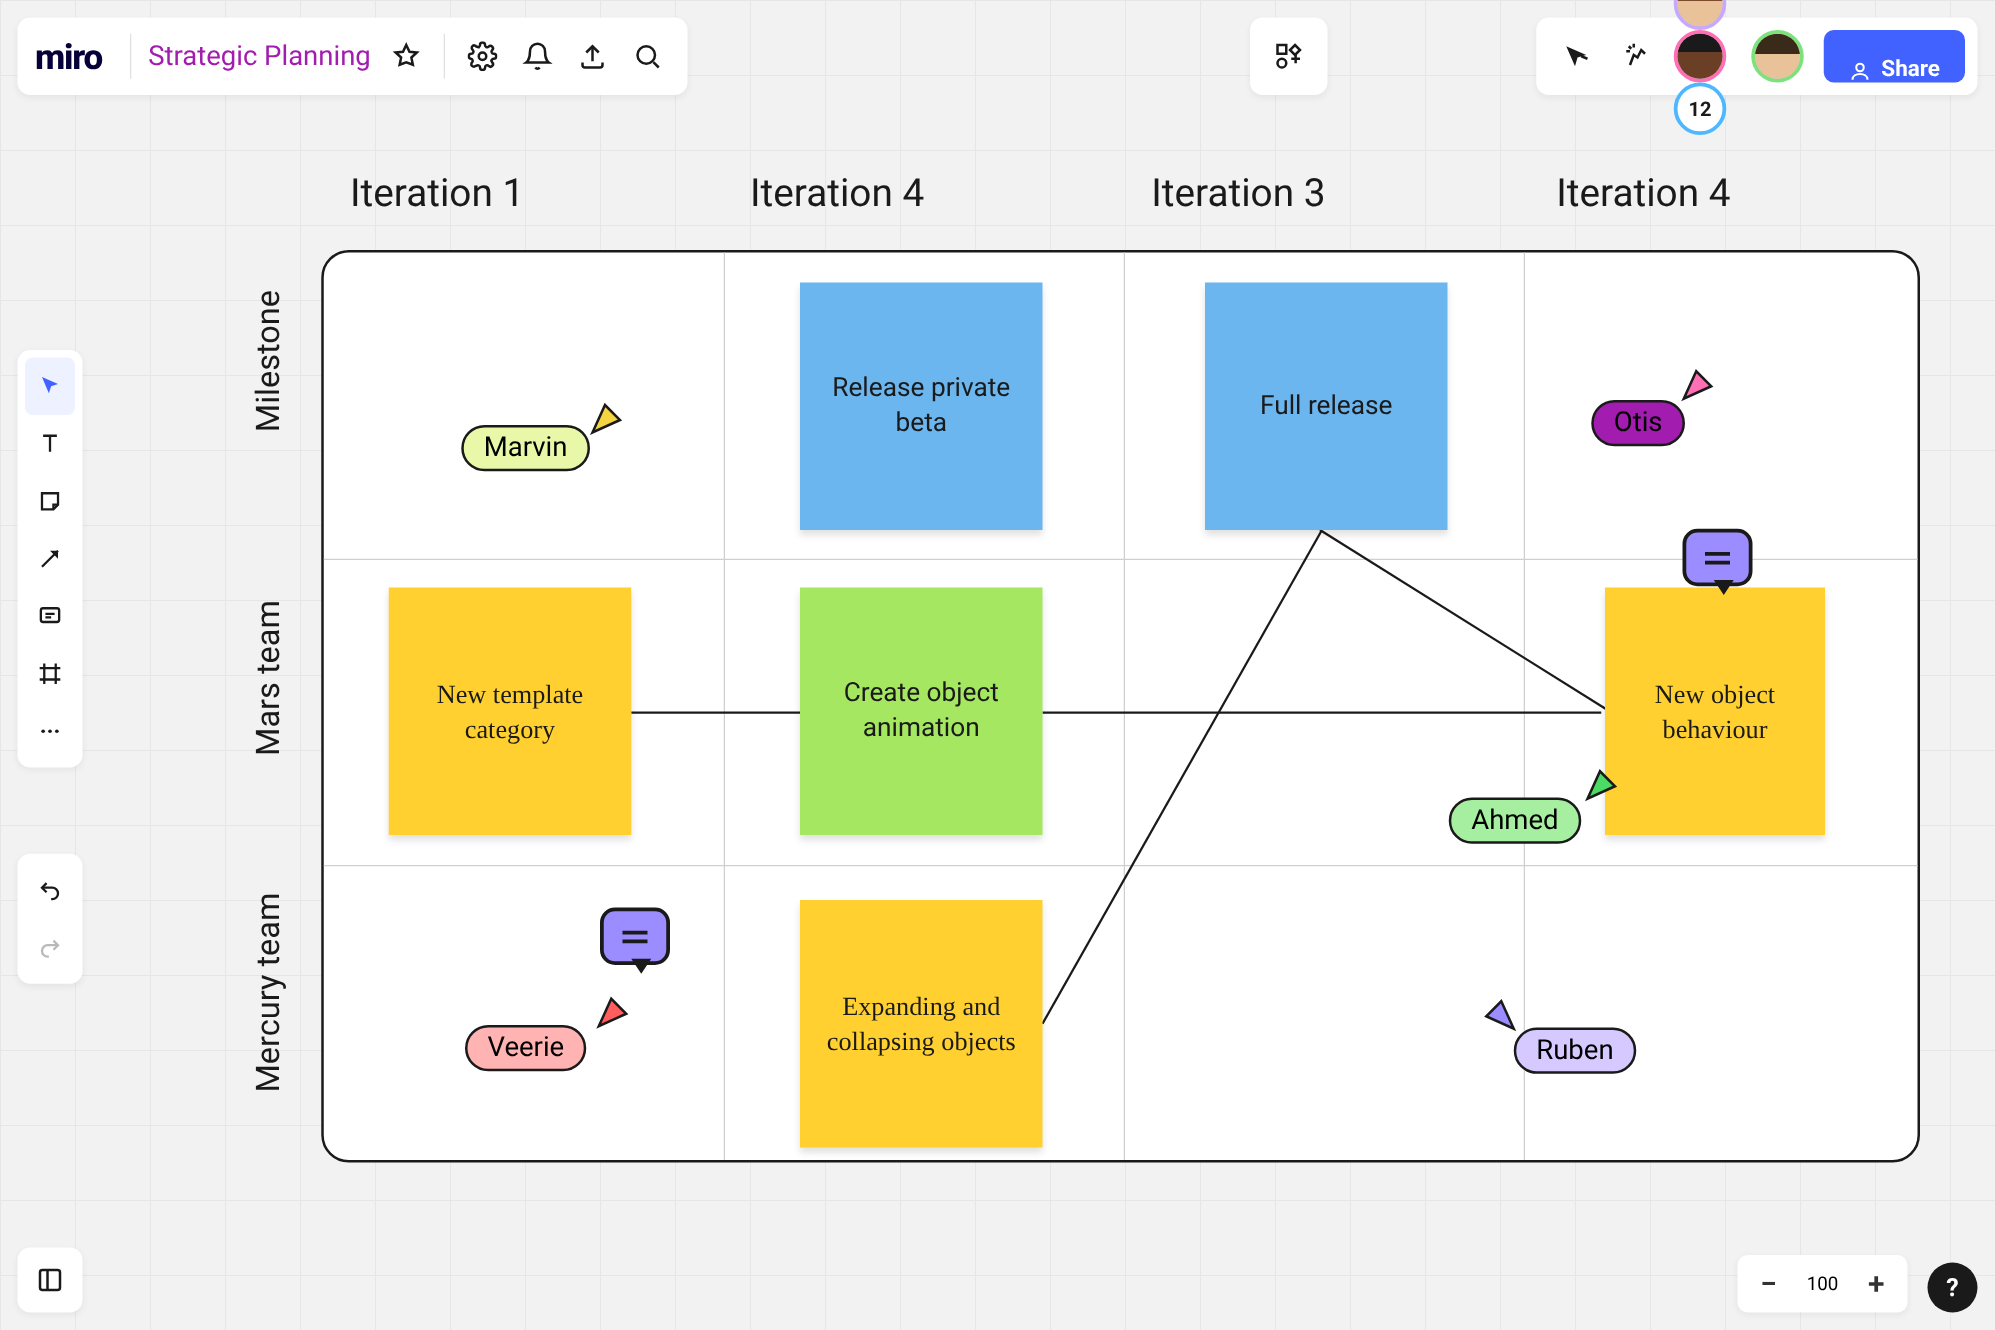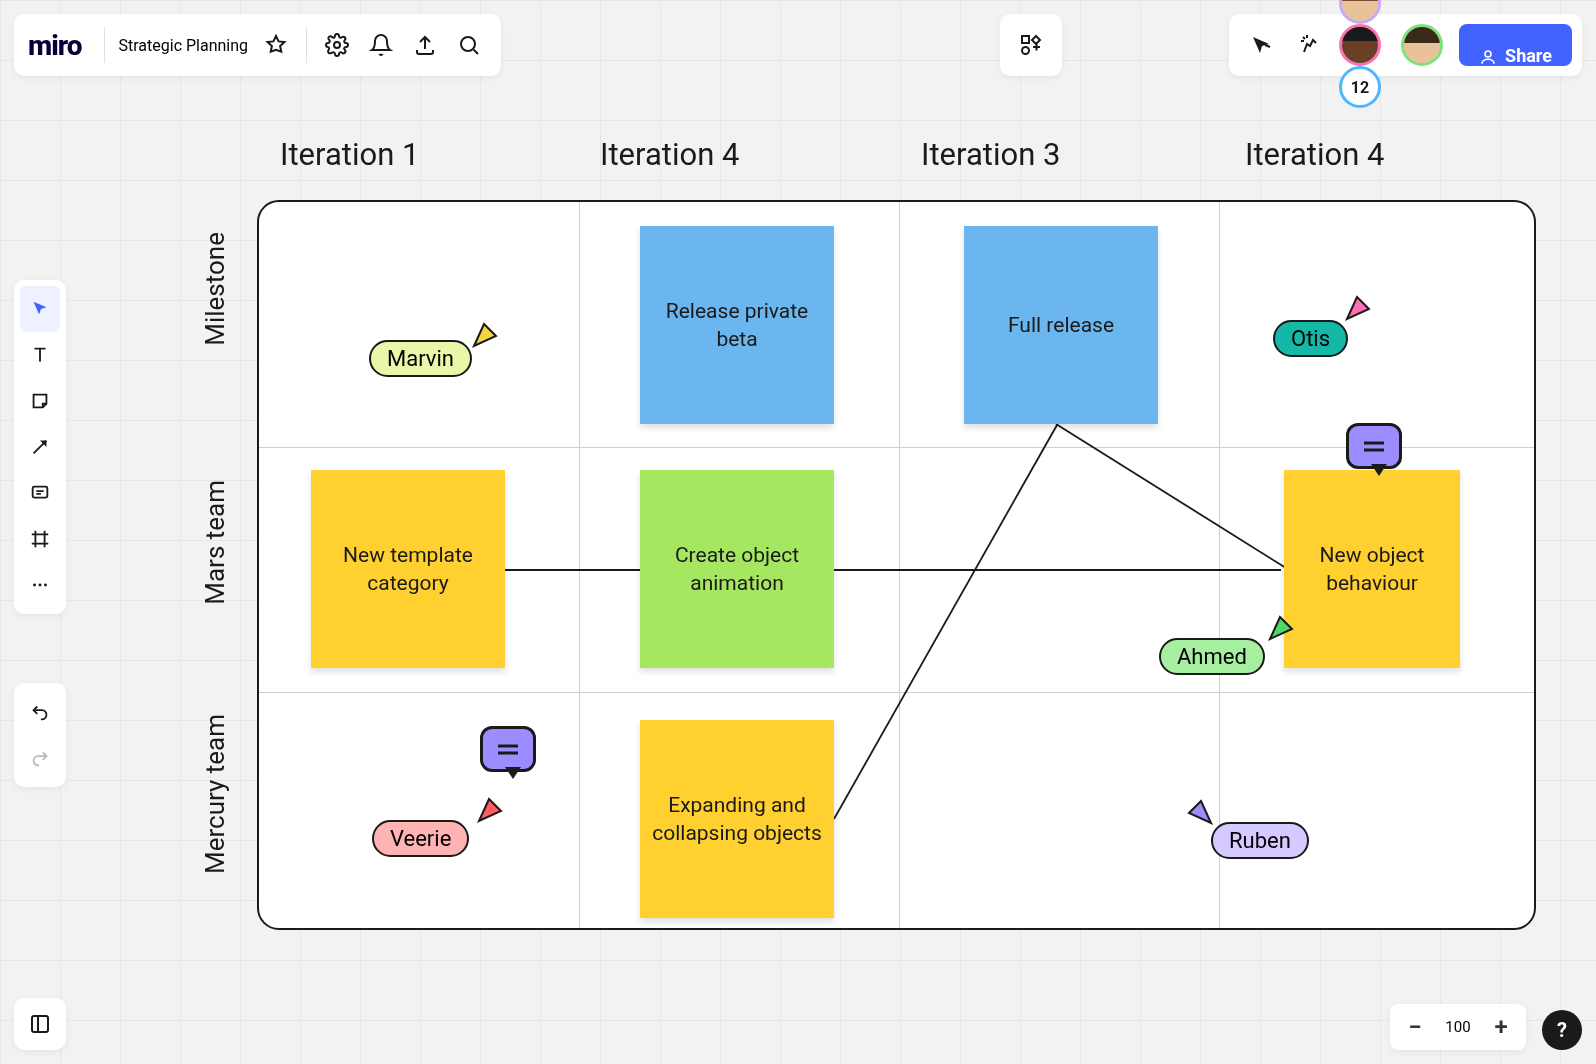--- a/index.html
+++ b/index.html
@@ -18,21 +18,21 @@
   
   .topbar-left {
     position: absolute; top: 14px; left: 14px;
     height: 62px; background: #fff; border-radius: 10px;
     display: flex; align-items: center; padding: 0 10px;
     box-shadow: 0 2px 6px rgba(0,0,0,.06);
     justify-content: center;
   }
   .logo { font-weight: 800; font-size: 28px; letter-spacing: -1px; color: #050038; padding: 0 14px 0 4px; }
   .vbar { width: 1px; height: 36px; background: #e0e0e0; margin: 0 8px; }
-  .board-title { font-size: 16px; color: #000000; padding: 0 6px; }
+  .board-title { font-size: 22px; color: #a21caf; padding: 0 6px; }
   .icon-btn {
     width: 44px; height: 44px; display: flex; align-items: center; justify-content: center;
     border-radius: 8px; cursor: pointer; color: #1a1a1a;
   }
   .icon-btn svg { width: 24px; height: 24px; stroke: currentColor; fill: none; stroke-width: 2; }
 
   .topbar-mid {
     position: absolute; top: 14px; left: 1000px;
     width: 62px; height: 62px; background: #fff; border-radius: 10px;
     display: flex; align-items: center; justify-content: center;
@@ -112,21 +112,21 @@
   .frame .vline, .frame .hline { position:absolute; background:#cfcfcf; }
   .vline { width:1px; top:0; bottom:0; }
   .hline { height:1px; left:0; right:0; }
 
   .sticky {
     position:absolute; display:flex; align-items:center; justify-content:center; text-align:center;
     font-size:21px; color:#1a1a1a; padding:12px; line-height:1.35;
     filter: drop-shadow(0 4px 3px rgba(0,0,0,.12));
   }
   .blue { background:#6cb6f0; }
-  .yellow { background:#ffd02f; }
+  .yellow { background:#ffd02f;font-family:Liberation Serif, serif; }
   .green { background:#a6e762; }
 
   .connector { position:absolute; stroke:#1a1a1a; stroke-width:1.8; fill:none; }
 
   .cursor-pill {
     position:absolute; border:2px solid #1a1a1a; border-radius:999px; padding:4px 16px;
     font-size:22px; display:flex; align-items:center;
   }
   .cursor-arrow { position:absolute; }
 
@@ -198,21 +198,21 @@
         <line x1="2" y1="11" x2="22" y2="11" stroke="#1a1a1a" stroke-width="3"></line>
       </svg>
     <span class="inner-tail"></span>
   </div>
 
   <div class="cursor-pill" style="left:369px; top:340px; background:#e9f7a8">Marvin</div>
   <svg class="cursor-arrow" style="left:470px; top:320px" width="30" height="30">
       <path d="M4 26 L14 4 L26 16 Z" fill="#f5d442" stroke="#1a1a1a" stroke-width="2"></path>
     </svg>
 
-  <div class="cursor-pill" style="left:1273px; top:320px; background:#14b8a6">Otis</div>
+  <div class="cursor-pill" style="left:1273px; top:320px; background:#a21caf">Otis</div>
   <svg class="cursor-arrow" style="left:1343px; top:293px" width="30" height="30">
       <path d="M4 26 L14 4 L26 16 Z" fill="#ff6fb5" stroke="#1a1a1a" stroke-width="2"></path>
     </svg>
 
   <div class="cursor-pill" style="left:1159px; top:638px; background:#a6eea0">Ahmed</div>
   <svg class="cursor-arrow" style="left:1266px; top:613px" width="30" height="30">
       <path d="M4 26 L14 4 L26 16 Z" fill="#4cd964" stroke="#1a1a1a" stroke-width="2"></path>
     </svg>
 
   <div class="cursor-pill" style="left:372px; top:820px; background:#ffb3b3">Veerie</div>

